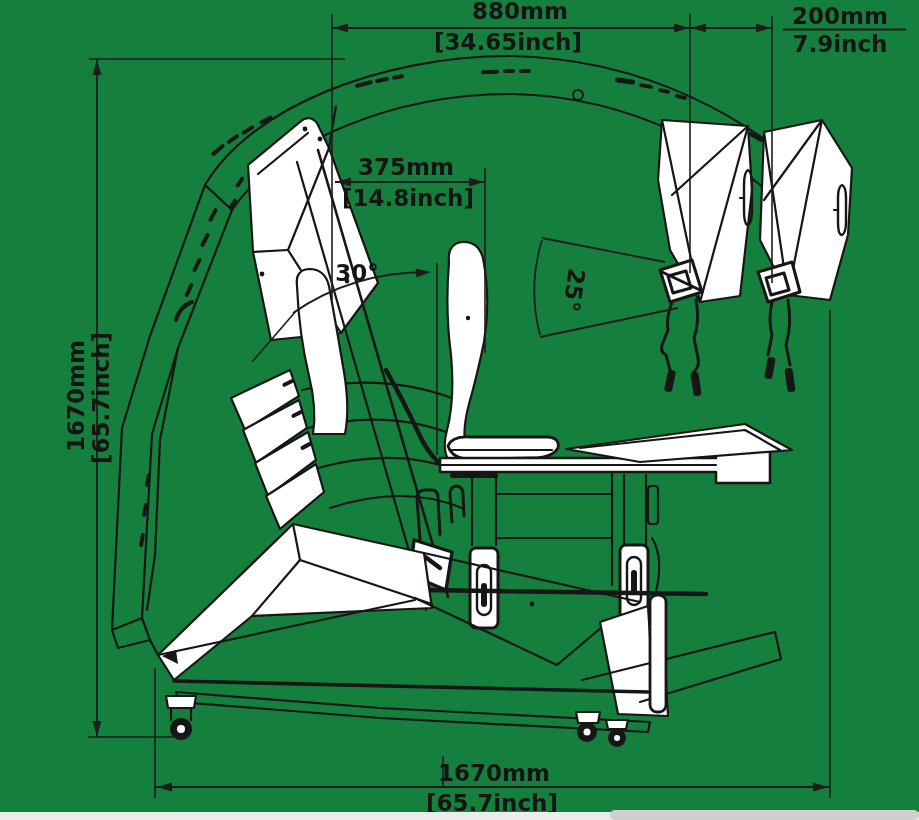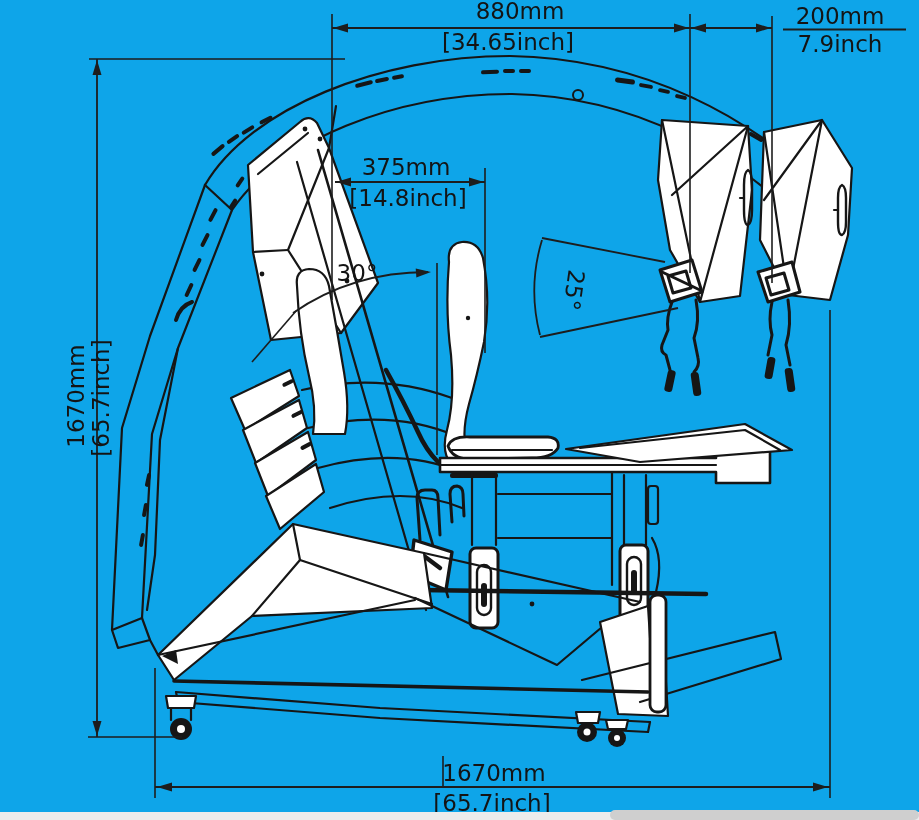--- a/index.html
+++ b/index.html
@@ -1,17 +1,17 @@
 <!DOCTYPE html>
 <html><head>
 <meta charset="utf-8">
 <style>
   html,body{margin:0;padding:0;background:#fff;}
-  .stage{position:relative;width:919px;height:820px;background:#0ea5e9;overflow:hidden;
-         font-family:"DejaVu Sans",sans-serif;}
+  .stage{position:relative;width:919px;height:820px;background:#15803d;overflow:hidden;
+         font-family:"DejaVu Sans",sans-serif;font-weight:bold;}
   svg{display:block;}
   .ln{fill:none;stroke:#161616;stroke-width:2.2;stroke-linecap:round;stroke-linejoin:round;}
   .lnw{fill:#ffffff;stroke:#161616;stroke-width:2.2;stroke-linejoin:round;}
   .heavy{fill:none;stroke:#161616;stroke-width:4.5;stroke-linecap:round;stroke-linejoin:round;}
   .med{fill:none;stroke:#161616;stroke-width:3;stroke-linecap:round;stroke-linejoin:round;}
   .slot{fill:#161616;stroke:none;}
   .dim{fill:none;stroke:#1d1d1d;stroke-width:1.8;stroke-linecap:butt;}
   .dimthin{fill:none;stroke:#1d1d1d;stroke-width:1.6;stroke-linecap:butt;}
   .arrow{fill:#1d1d1d;stroke:none;}
   .dim-text{font-family:"DejaVu Sans",sans-serif;font-size:23px;fill:#141414;}

